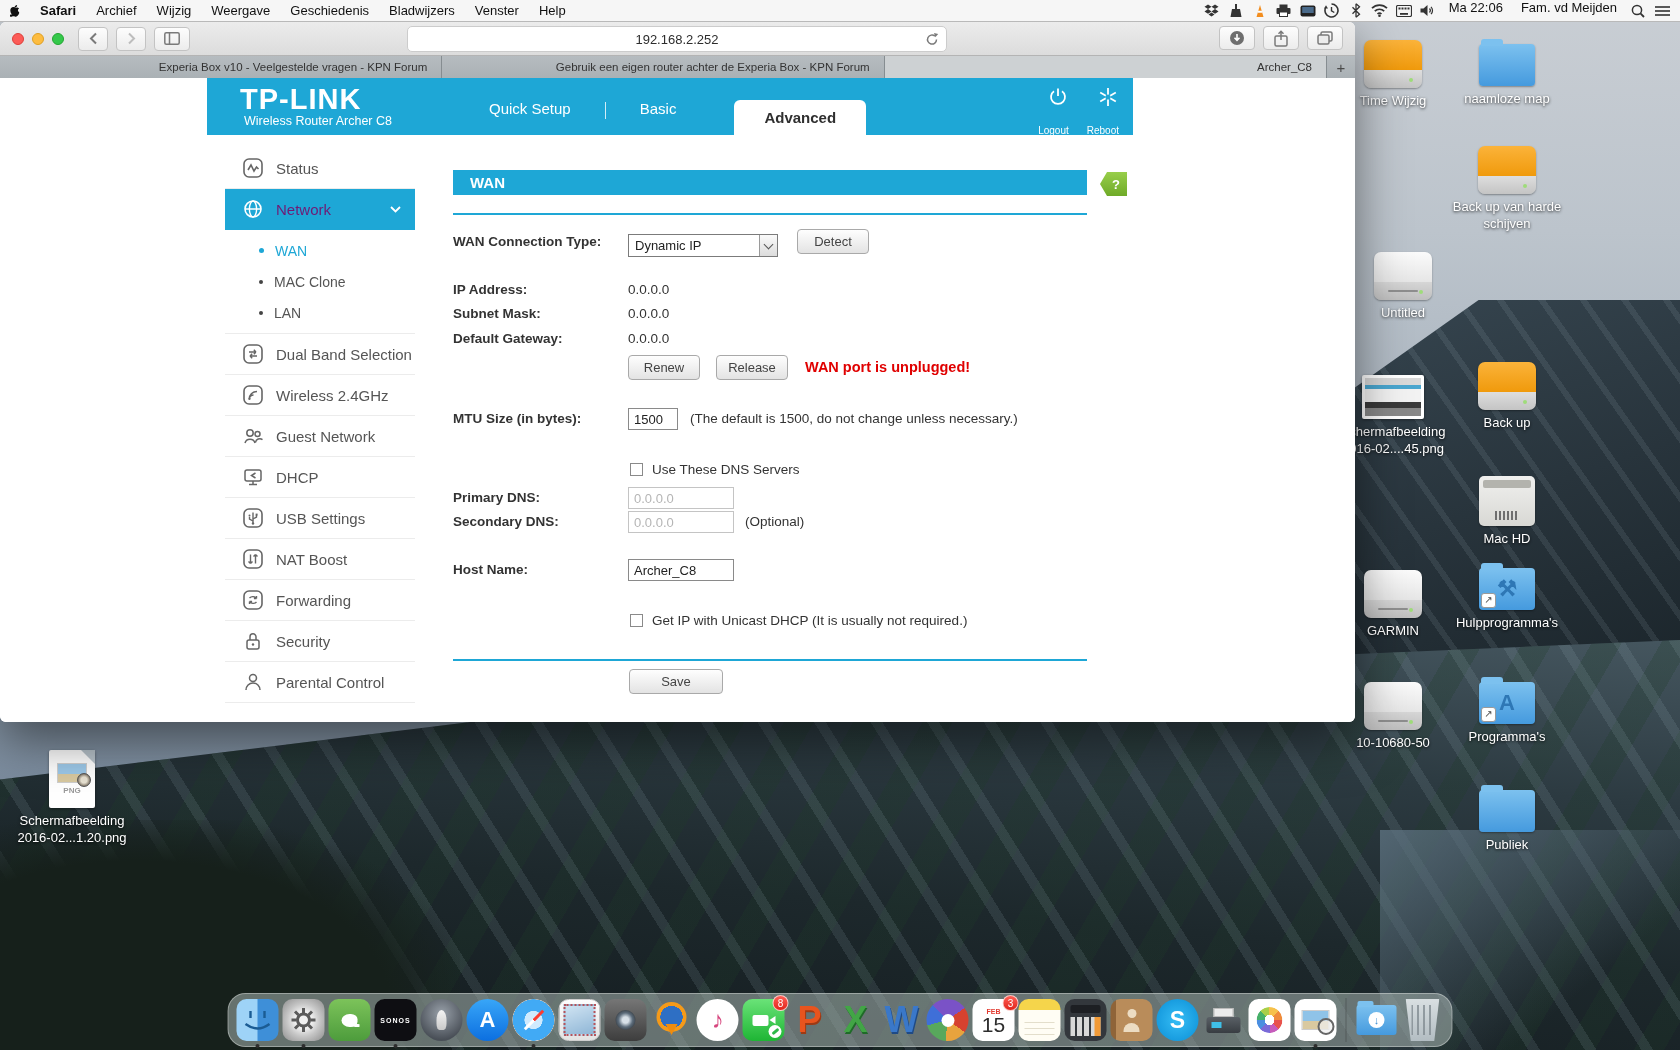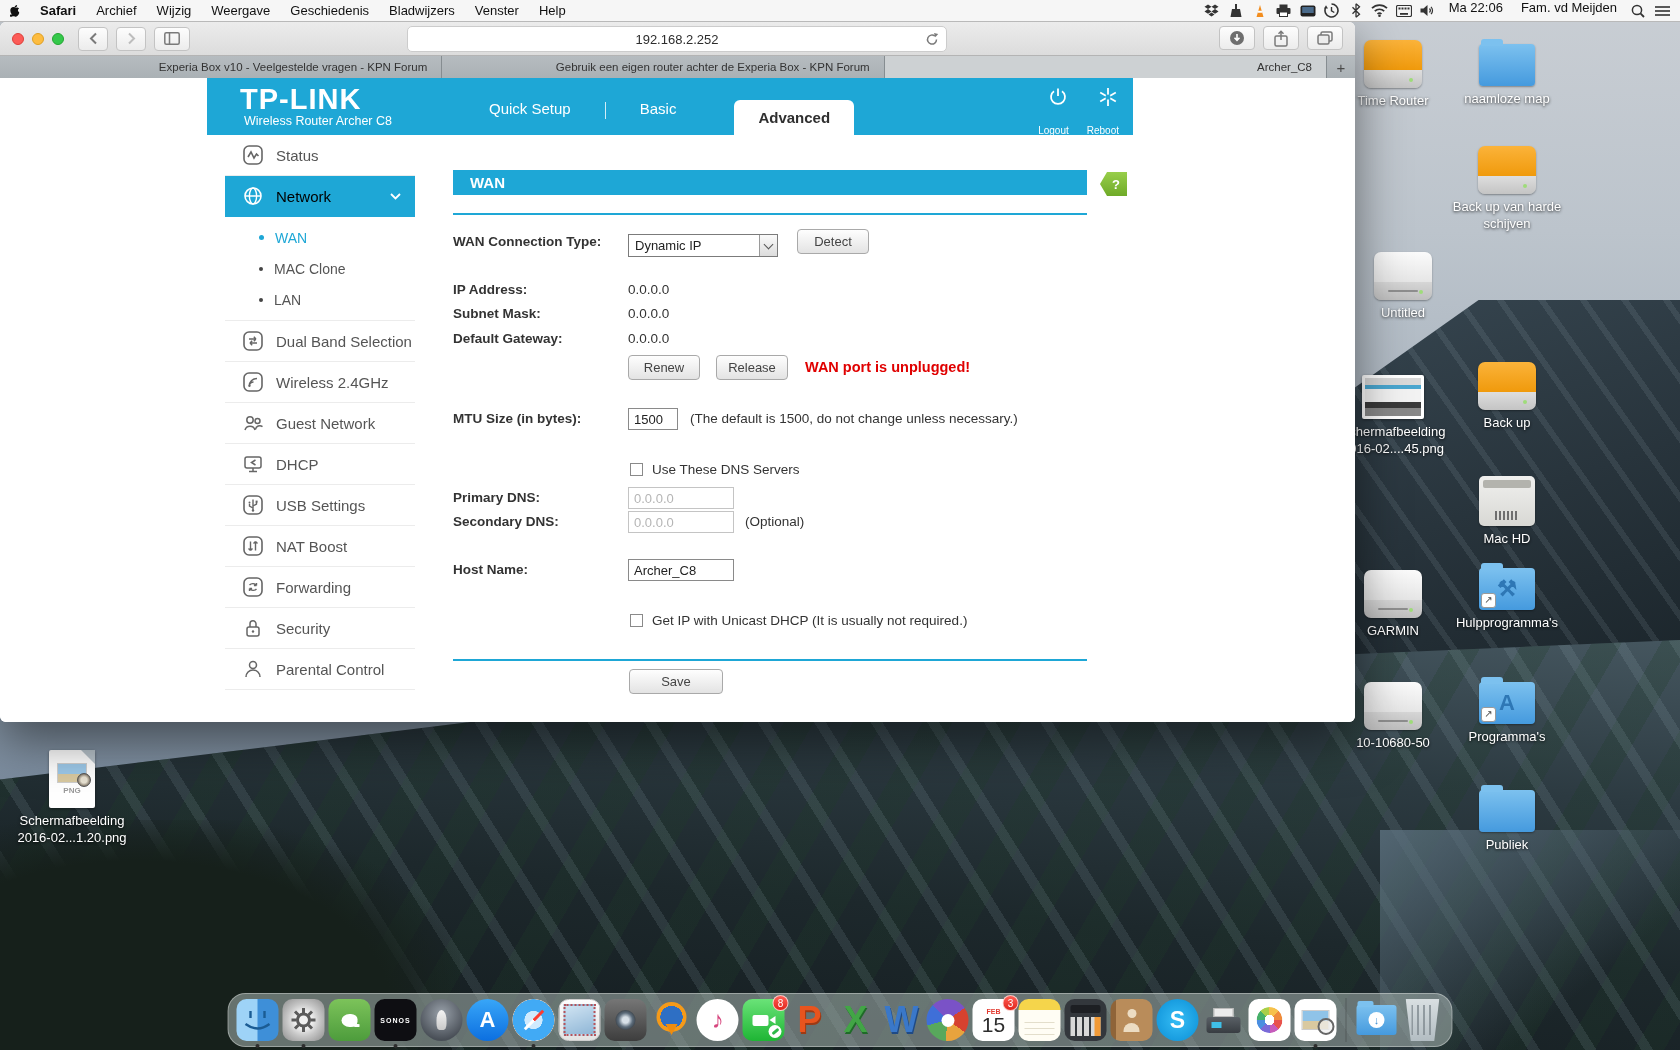--- a/index.html
+++ b/index.html
@@ -54,28 +54,28 @@
   .content{position:relative;width:1355px;height:644px;background:#fff;overflow:hidden}
 
   
   .rheader{position:absolute;left:207px;top:0;width:926px;height:57px;background:#1ea7d6}
   .brand{position:absolute;left:33px;top:7px;color:#fff}
   .brand .logo{font-size:29px;font-weight:800;letter-spacing:1px;line-height:28px}
   .brand .model{font-size:12.5px;margin-top:1px;margin-left:4px}
   .rnav{position:absolute;left:248px;top:0;height:57px;display:flex;align-items:flex-end}
   .rnav-item{color:#fff;font-size:15px;padding:0 34px 18px;cursor:default}
   .rnav-div{width:1px;height:17px;background:rgba(255,255,255,.8);margin-bottom:16px}
-  .rnav-active{background:#fff;color:#2f2f2f;font-weight:bold;font-size:15px;border-radius:6px 6px 0 0;padding:9px 24px;margin-left:24px}
+  .rnav-active{background:#fff;color:#2f2f2f;font-weight:bold;font-size:15px;border-radius:6px 6px 0 0;padding:9px 30px;margin-left:24px}
   .rh-actions{position:absolute;right:14px;top:8px;display:flex;gap:18px}
   .rh-act{display:flex;flex-direction:column;align-items:flex-end;color:#fff;font-size:10px;gap:17px}
 
   
-  .sidebar{position:absolute;left:225px;top:57px;width:190px}
+  .sidebar{position:absolute;left:225px;top:70px;width:190px}
   .sb-row{height:41px;display:flex;align-items:center;gap:12px;padding-left:17px;border-bottom:1px solid #ececec;color:#555;font-size:15px;background:#fff}
-  .sb-row.active{background:#1ea7d6;color:#000000;border-bottom:1px solid #1ea7d6;position:relative}
+  .sb-row.active{background:#1ea7d6;color:#701a75;border-bottom:1px solid #1ea7d6;position:relative}
   .sb-row.active .chev{position:absolute;right:14px;top:17px}
   .sb-sub{border-bottom:1px solid #ececec}
   .sb-subrow{height:31px;display:flex;align-items:center;gap:11px;padding-left:34px;font-size:14px;color:#555}
   .sb-subrow .blt{width:4px;height:4px;border-radius:50%;background:#444}
   .sb-subrow.cur{color:#1ea7d6}
   .sb-subrow.cur .blt{width:5px;height:5px;background:#1ea7d6}
   .sb-sub .pad{height:5px}
 
   
   .wanbar{position:absolute;left:453px;top:92px;width:634px;height:25px;background:#1ea7d6;color:#fff;font-weight:bold;font-size:15px;display:flex;align-items:center;padding-left:17px}
@@ -190,21 +190,21 @@
   <div class="sky"></div>
   <div class="orange"></div>
   <div class="rock-right"></div>
   <div class="ground"></div>
   <div class="forest"></div>
   <div class="rock-br"></div>
 </div>
 
 <div class="dicon" style="left:1333px;top:40px">
   <div class="drive orange"></div>
-  <div class="lbl">Time Router</div>
+  <div class="lbl">Time Wijzig</div>
 </div>
 <div class="dicon" style="left:1447px;top:44px">
   <div class="folder"></div>
   <div class="lbl">naamloze map</div>
 </div>
 <div class="dicon" style="left:1447px;top:146px">
   <div class="drive orange"></div>
   <div class="lbl">Back up van harde schijven</div>
 </div>
 <div class="dicon" style="left:1343px;top:252px">

